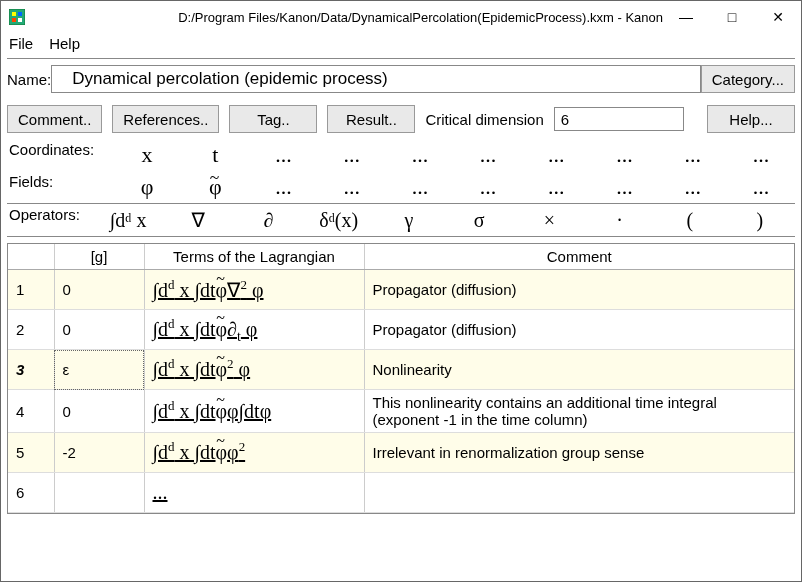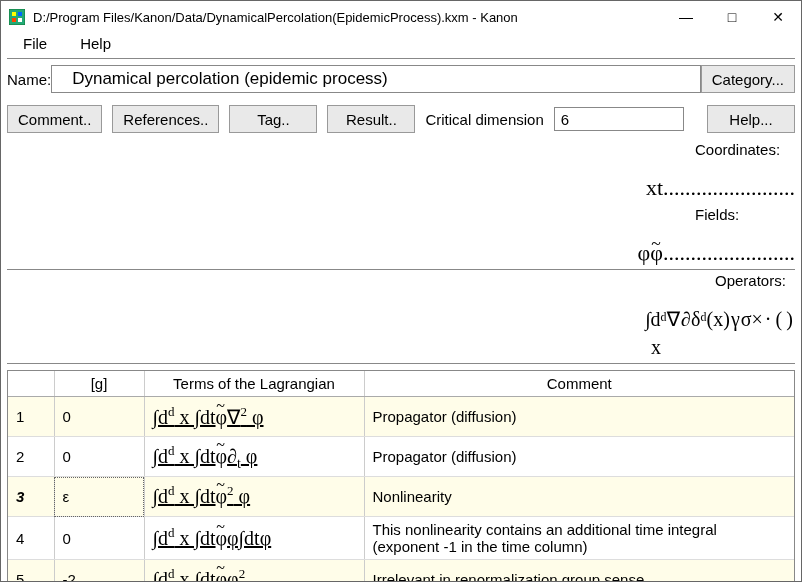--- a/index.html
+++ b/index.html
@@ -13,43 +13,43 @@
     height: 582px;
     overflow: hidden;
     border: 1px solid #666;
   }
   .titlebar {
     display: flex;
     align-items: center;
     height: 32px;
     padding: 0 0 0 8px;
     background: #fff;
+    text-align: right;
   }
   .titlebar .app-icon {
     width: 16px; height: 16px;
     margin-right: 8px;
     display: inline-block;
   }
   .titlebar .title-text {
     flex: 1;
     font-size: 13px;
   }
   .win-controls { display: flex; }
   .win-btn {
     width: 46px; height: 32px;
     display: flex; align-items: center; justify-content: center;
     font-size: 14px;
     font-family: "Segoe UI Symbol", sans-serif;
   }
   .menubar {
     display: flex;
     padding: 2px 8px 6px 8px;
-    gap: 33px;
-    font-size: 15px;
-    margin-left: 14px;
+    gap: 16px;
+    font-size: 15px;
   }
   .menubar span { cursor: default; }
   hr.sep { border: none; border-top: 1px solid #888; margin: 0 6px; }
   .row {
     display: flex;
     align-items: center;
     padding: 6px 6px;
   }
   .label { font-size: 15px; }
   .big-input {
@@ -71,25 +71,24 @@
   .btn-wide { min-width: 88px; }
   .small-input {
     height: 24px;
     border: 1px solid #888;
     padding: 1px 6px;
     font-size: 15px;
     width: 130px;
   }
   .symrow {
     display: flex;
-    align-items: flex-end;
+    align-items: flex-start;
     padding: 2px 6px 2px 8px;
-    gap: 16px;
-    font-size: 15px;
-    flex-direction: column;
+    gap: 4px;
+    font-size: 15px;
   }
   .symrow .rowlabel { width: 100px; font-size:15px; }
   .symcellrow { display:flex; flex:1; }
   .symcell {
     flex:1;
     text-align:center;
     font-size: 22px;
     font-family: "Cambria Math","Segoe UI Symbol",serif;
     line-height: 28px;
   }

